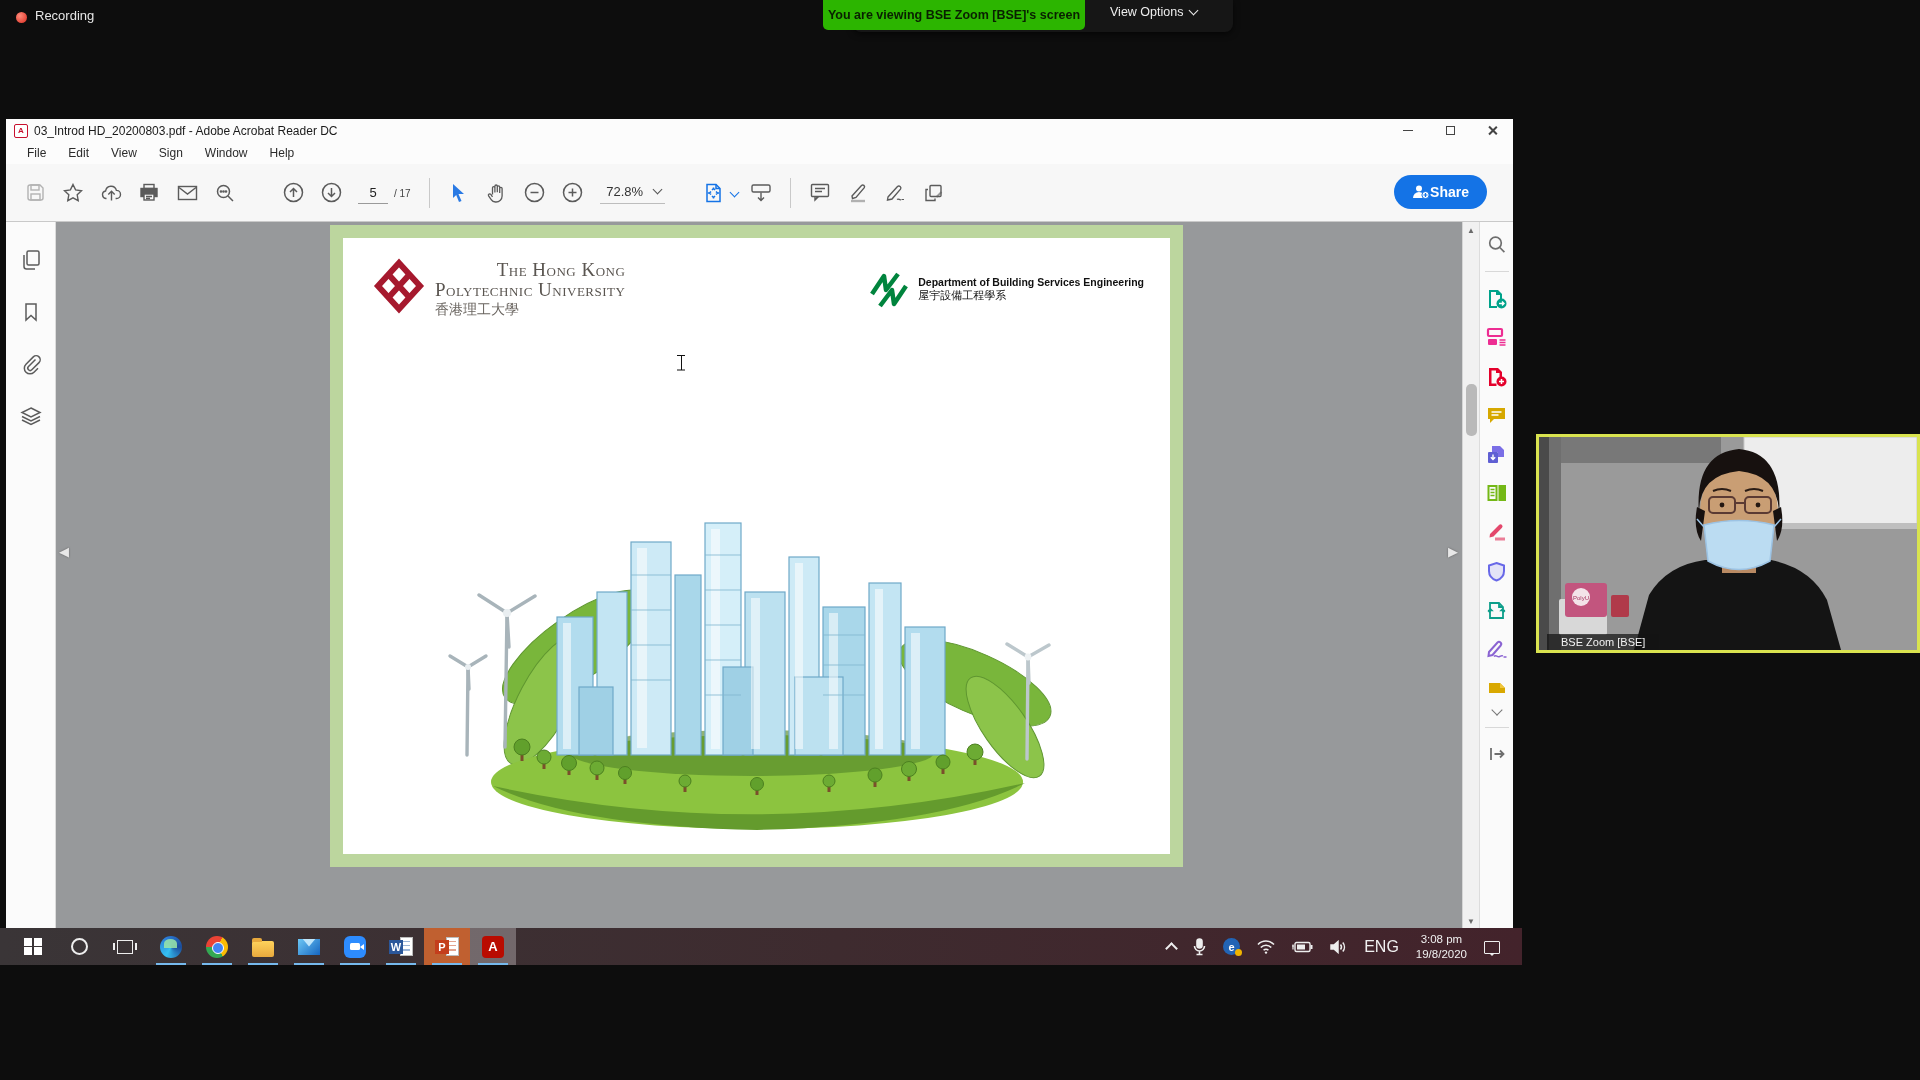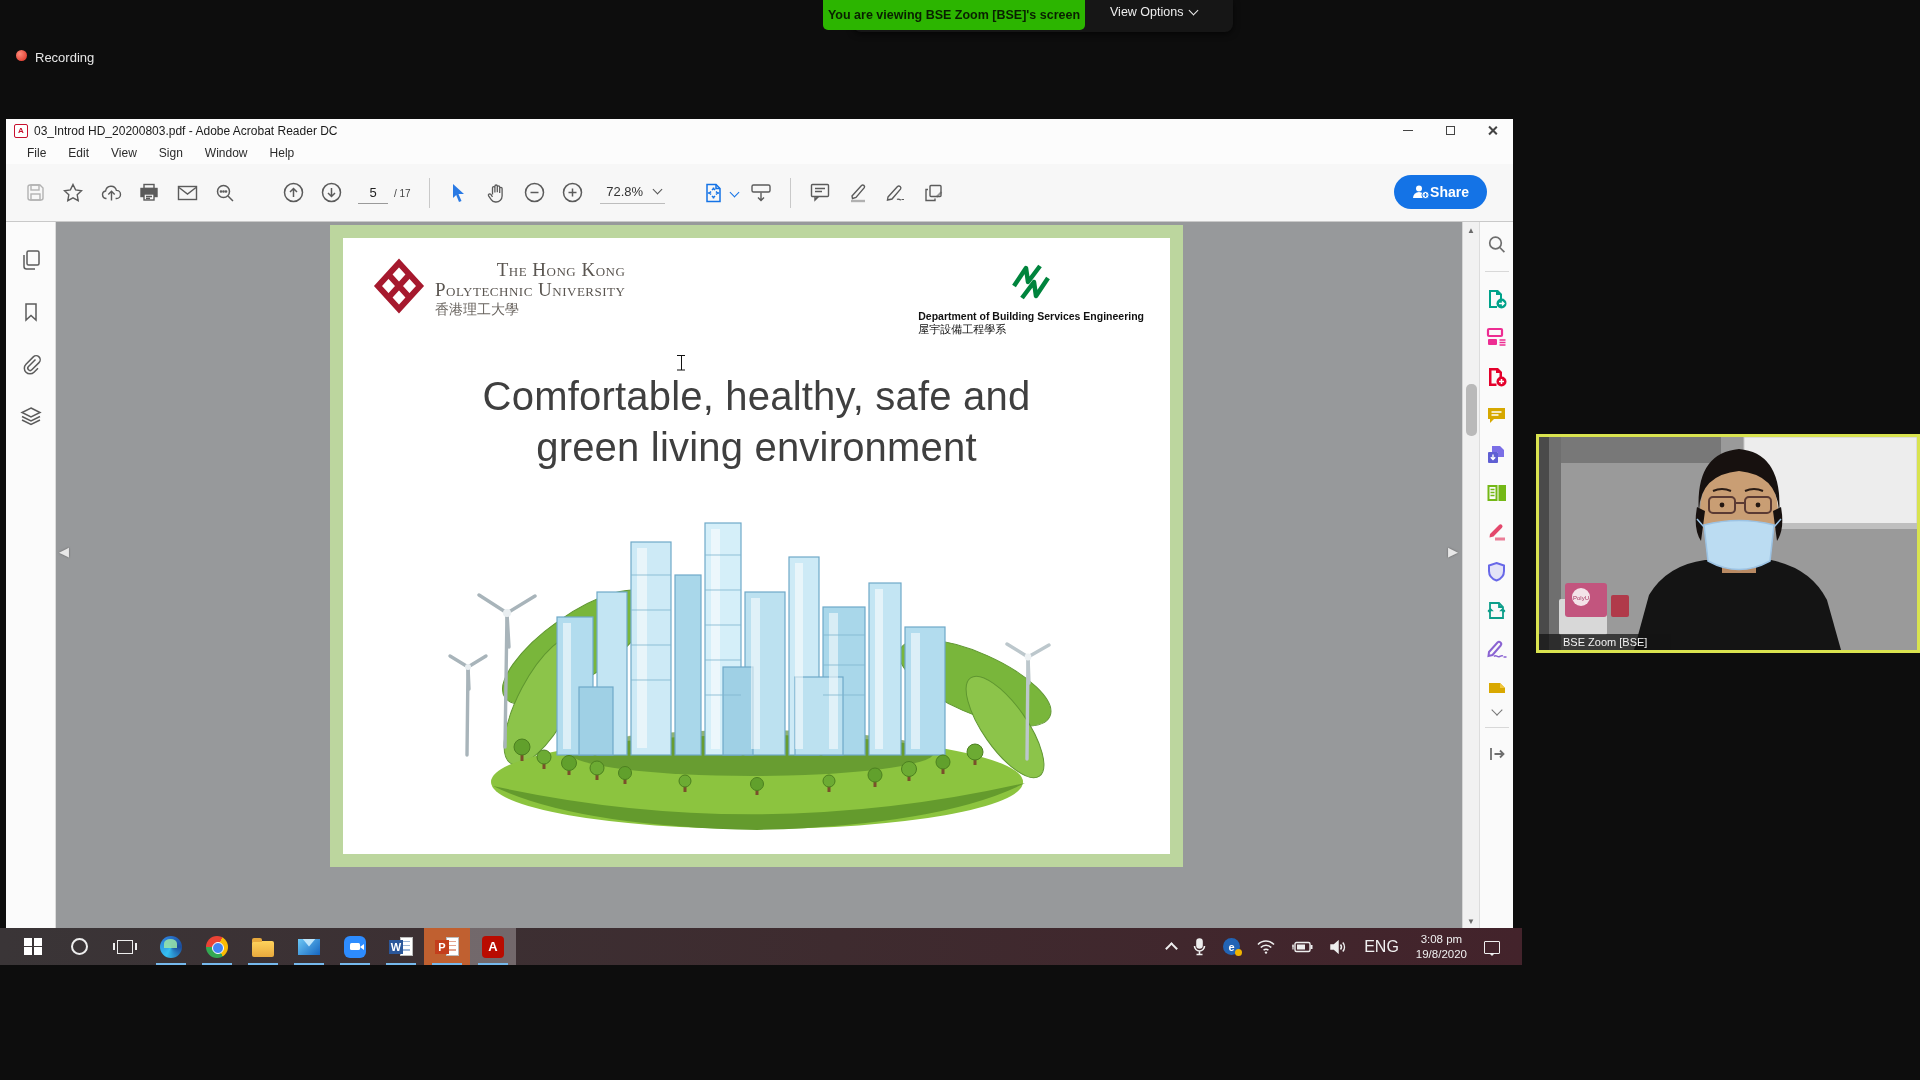--- a/index.html
+++ b/index.html
@@ -1,21 +1,21 @@
 <!DOCTYPE html>
 <html><head>
 <meta charset="utf-8">
 <style>
   * { margin:0; padding:0; box-sizing:border-box; }
   html,body { background:#000; }
   body { font-family:"Liberation Sans", sans-serif; }
   .screen { position:relative; width:1920px; height:1080px; background:#0d0d0d; overflow:hidden; }
 
   
-  .rec { position:absolute; left:16px; top:8px; display:flex; align-items:flex-start; gap:8px; color:#e6e6e6; font-size:13px;margin-top:42px; }
+  .rec { position:absolute; left:16px; top:8px; display:flex; align-items:flex-end; gap:8px; color:#e6e6e6; font-size:13px; }
   .rec-dot { width:11px; height:11px; border-radius:50%; background:radial-gradient(circle at 35% 35%, #ff8a7a, #d92c1f); }
   .zoom-float { position:absolute; left:853px; top:0; width:380px; height:32px; background:#161616; border-radius:0 0 8px 8px; box-shadow:0 2px 6px rgba(0,0,0,.6); }
   .share-banner { position:absolute; left:823px; top:0; width:262px; height:30px; background:#2cb500; color:#092000; font-size:12.5px; font-weight:bold; display:flex; align-items:center; justify-content:center; border-radius:0 0 5px 5px; }
   .view-options { position:absolute; left:1100px; top:0; height:22px; display:flex; align-items:center; gap:7px; color:#ededed; font-size:12.5px; padding:12px 10px; cursor:default; }
   .chev { width:7px; height:7px; border-right:1.6px solid currentColor; border-bottom:1.6px solid currentColor; transform:rotate(45deg); margin-top:-3px; }
 
   
   .acro { position:absolute; left:6px; top:119px; width:1507px; height:811px; background:#fff; display:flex; flex-direction:column; font-size:12px; color:#333; }
   .titlebar { height:23px; background:#fcfcfc; display:flex; align-items:center; padding-left:8px; gap:6px; flex:0 0 auto; }
   .titlebar .title { font-size:12px; color:#1a1a1a; }
@@ -57,21 +57,21 @@
   .rail-btn { width:32px; height:32px; display:flex; align-items:center; justify-content:center; border-radius:3px; color:#5c5c5c; }
 
   .doc-area { flex:1; position:relative; background:#97999b; overflow:hidden; }
   .slide { position:absolute; left:274px; top:3px; width:853px; height:642px; background:#bcd69e; padding:13px; }
   .slide-inner { width:100%; height:100%; background:#fff; position:relative; overflow:hidden; }
   .slide-head { display:flex; justify-content:space-between; padding:20px 26px 0 30px; }
   .polyu { display:flex; gap:10px; align-items:flex-start; }
   .polyu-text { font-family:"Liberation Serif", serif; color:#5a5550; line-height:1.05; padding-top:2px; }
   .polyu-text .en { font-variant:small-caps; font-size:19px; letter-spacing:.5px;text-align:right; }
   .polyu-text .cjk { font-size:14px; margin-top:3px; color:#6a6560; }
-  .dept { display:flex; gap:8px; align-items:center; padding-top:4px;flex-direction:column; }
+  .dept { display:flex; gap:8px; align-items:center; padding-top:4px; }
   .dept-text { font-size:10.5px; font-weight:bold; color:#111; line-height:1.25; }
   .dept-text .cjk { font-weight:normal; font-size:11px; }
   .slide-title { text-align:center; margin-top:34px; font-size:40px; color:#3f3f3f; line-height:1.28; letter-spacing:.2px; }
   .illus { position:absolute; left:50%; transform:translateX(-50%); bottom:14px; }
   .ibeam { position:absolute; left:333px; top:116px; width:10px; height:18px; }
   .ibeam::before { content:""; position:absolute; left:4.5px; top:2px; width:1.4px; height:14px; background:#111; }
   .ibeam::after { content:""; position:absolute; left:1px; right:1px; top:1px; height:1.4px; background:#111; box-shadow:0 14.5px 0 #111; }
 
   .collapse-left { position:absolute; left:3px; top:322px; color:#e8e8e8; font-size:13px; text-shadow:0 0 2px #555; }
   .collapse-right { position:absolute; right:4px; top:322px; color:#e8e8e8; font-size:13px; text-shadow:0 0 2px #555; }
@@ -81,21 +81,21 @@
   .vs-thumb { position:absolute; left:3px; top:162px; width:11px; height:52px; background:#b9b9b9; border-radius:5px; }
   .vs-bottom { position:absolute; bottom:0; }
 
   .right-rail { width:34px; background:#fafafa; border-left:1px solid #dcdcdc; display:flex; flex-direction:column; align-items:center; padding-top:10px; gap:13px; position:relative; }
   .rr { width:26px; height:26px; display:flex; align-items:center; justify-content:center; border-radius:3px; }
   .rr-sep { width:24px; height:1px; background:#d8d8d8; }
   .rr-chev { width:8px; height:8px; border-right:1.6px solid #777; border-bottom:1.6px solid #777; transform:rotate(45deg); margin-top:-8px; }
 
   
   .webcam { position:absolute; left:1536px; top:434px; width:384px; height:219px; border:3px solid #d9e34f; background:#222; }
-  .cam-label { position:absolute; left:0; bottom:0; background:rgba(20,20,20,.72); color:#f2f2f2; font-size:11px; padding:2px 24px;margin-top:16px; }
+  .cam-label { position:absolute; left:8px; bottom:0; background:rgba(20,20,20,.72); color:#f2f2f2; font-size:11px; padding:2px 14px;margin-top:16px; }
 
   
   .taskbar { position:absolute; left:0; top:928px; width:1522px; height:37px; background:linear-gradient(90deg,#3a3537 0%, #3e2b2f 55%, #43232b 100%); display:flex; align-items:center; }
   .tb-apps { display:flex; align-items:center; height:100%; padding-left:10px; }
   .tb-cell { position:relative; width:46px; height:100%; display:flex; align-items:center; justify-content:center; }
   .tb-cell.active-ppt { background:#c06030; }
   .tb-cell.active-acro { background:rgba(255,255,255,.28); }
   .tb-underline::after { content:""; position:absolute; left:8px; right:8px; bottom:0; height:2.5px; background:#76b9ed; }
   .win-logo { display:grid; grid-template-columns:8px 8px; grid-template-rows:8px 8px; gap:1.5px; }
   .win-logo div { background:#fff; }
@@ -360,24 +360,20 @@
                 <svg width="42" height="40" viewBox="0 0 42 40" fill="none" stroke="#00843d" stroke-width="4.5" stroke-linejoin="round">
                     <path d="M4 24 L16 6 L18 20 L30 4"></path>
                     <path d="M38 16 L26 34 L24 20 L12 36"></path>
                   </svg>
                 <div class="dept-text">
                   <div>Department of Building Services Engineering</div>
                   <div class="cjk">屋宇設備工程學系</div>
                 </div>
               </div>
             </div>
-            <div class="slide-title">
-              <div>Comfortable, healthy, safe and</div>
-              <div>green living environment</div>
-            </div>
             <span class="ibeam"></span>
 
             <svg class="illus" width="660" height="345" viewBox="0 0 660 345">
               <g stroke="#5f9630" stroke-width="1">
                 <ellipse cx="150" cy="152" rx="88" ry="32" fill="#79b63b" transform="rotate(-35 150 152)"></ellipse>
                 <ellipse cx="118" cy="205" rx="72" ry="26" fill="#8cc44a" transform="rotate(-62 118 205)"></ellipse>
                 <ellipse cx="548" cy="188" rx="82" ry="30" fill="#79b63b" transform="rotate(24 548 188)"></ellipse>
                 <ellipse cx="578" cy="232" rx="60" ry="22" fill="#8cc44a" transform="rotate(55 578 232)"></ellipse>
               </g>
               <ellipse cx="330" cy="287" rx="266" ry="47" fill="#8cc43f"></ellipse>

